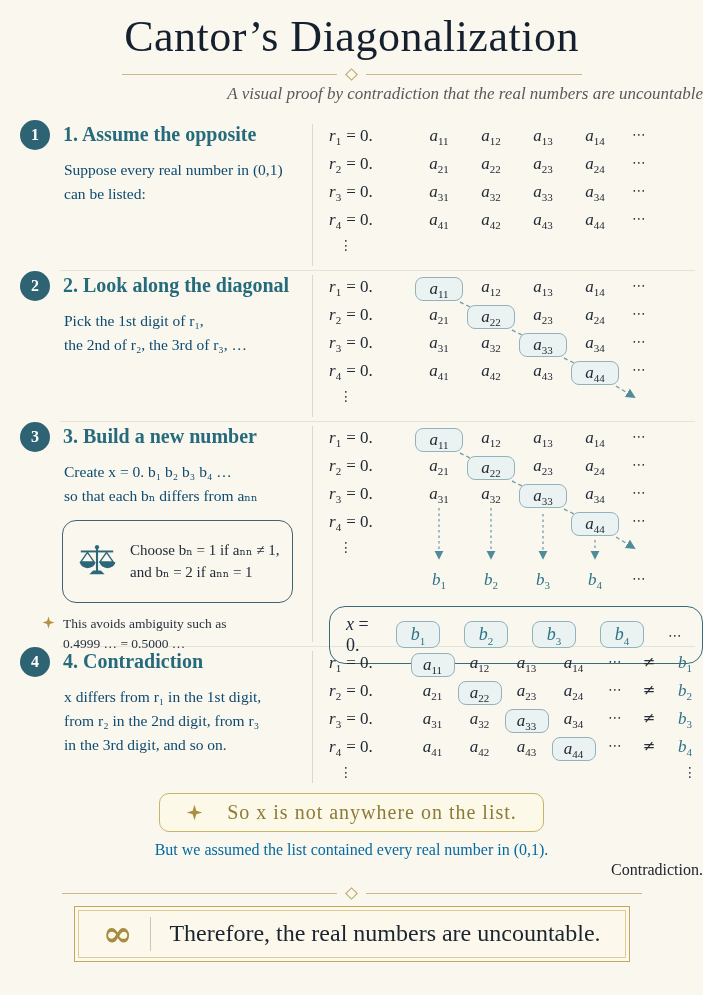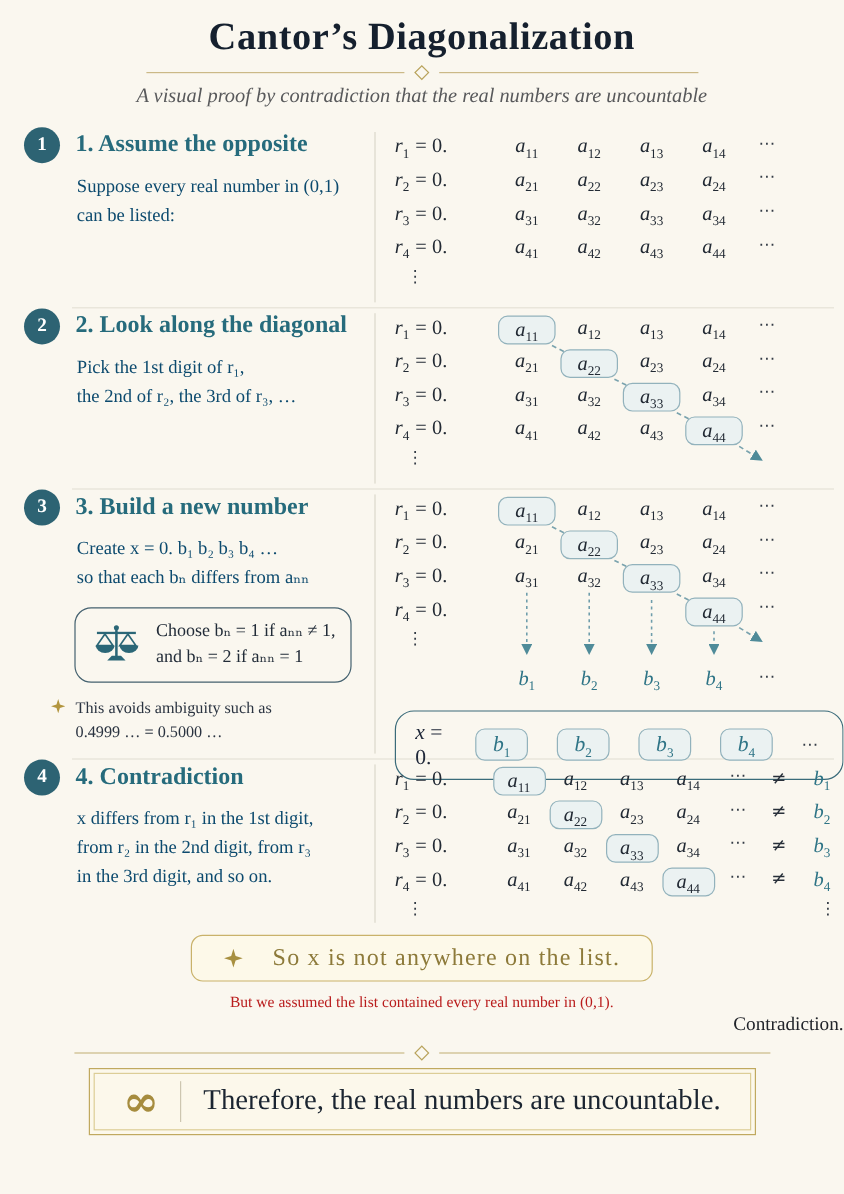--- a/index.html
+++ b/index.html
@@ -3,27 +3,27 @@
 <meta charset="utf-8">
 <style>
   html,body{margin:0;padding:0;}
   body{
     width:703px;height:995px;overflow:hidden;
     background:#faf7ef;color:#20293a;
     font-family:"Liberation Serif","DejaVu Serif","DejaVu Sans",serif;
   }
   
   .header{text-align:center;padding-top:12px;}
-  .title{font-size:32px;font-weight:700;color:#15202e;letter-spacing:.5px;line-height:1.15;}
+  .title{font-size:44px;font-weight:400;color:#15202e;letter-spacing:.5px;line-height:1.15;}
   .ornament{display:flex;align-items:center;justify-content:center;margin:7px auto 5px;}
   .ornament.top{width:460px;}
   .ornament.bottom{width:580px;margin:10px auto 8px;}
   .ornament .line{flex:1;height:1px;background:#cbb987;}
   .ornament .diamond{width:7px;height:7px;border:1px solid #b9a35c;background:#faf7ef;transform:rotate(45deg);margin:0 10px;flex:none;}
-  .subtitle{font-style:italic;color:#58595b;font-size:17px;margin-top:2px;}
+  .subtitle{font-style:italic;color:#58595b;font-size:17px;margin-top:2px;text-align:right;}
 
   
   .sections{margin-top:16px;}
   .section{display:flex;padding-left:20px;box-sizing:border-box;}
   .s1{height:150px;}
   .s2{height:150px;}
   .s3{height:224px;}
   .s4{height:140px;}
   .sep{height:1px;background:#e5e2d6;margin:0 8px 0 60px;}
   .left{width:292px;flex:none;}
@@ -63,29 +63,29 @@
 
   
   .xbox{margin-top:8px;border:1.5px solid #3a6b7a;border-radius:16px;display:flex;align-items:center;
         gap:24px;padding:7px 20px 7px 16px;width:fit-content;font-size:18px;}
   .dbox{min-width:42px;text-align:center;border-radius:8px;background:#ebf2f2;border:1.2px solid #92b2bc;
         color:#2e7486;padding:2px 0;}
   .dbox i{color:#2e7486;}
 
   
   .rulebox{border:1.4px solid #44616f;border-radius:14px;display:flex;align-items:center;gap:12px;
-           margin:12px 0 0 42px;padding:8px 13px;width:fit-content;font-size:15px;line-height:1.5;color:#222c38;}
+           margin:12px 0 0 42px;padding:18px 13px;width:fit-content;font-size:15px;line-height:1.5;color:#222c38;}
   .note{display:flex;gap:8px;margin:11px 0 0 22px;font-size:13.5px;line-height:1.5;color:#2a3340;}
   .note .star{margin-top:2px;flex:none;}
 
   
   .conclusion{text-align:center;margin-top:6px;}
   .gold-box{display:inline-flex;align-items:center;gap:24px;border:1.5px solid #c9b26a;background:#fdf9e9;
             border-radius:10px;padding:7px 26px;color:#8d7a3a;font-size:20px;letter-spacing:1px;}
-  .concl-line{font-size:13px;margin-top:9px;color:#b91c1c;}
+  .concl-line{font-size:16px;margin-top:9px;color:#0369a1;}
   .concl-line2{font-size:16px;margin-top:2px;color:#21242a;text-align:right;}
 
   
   .banner{margin:4px auto 0;width:556px;border:1.5px solid #c0a95f;background:#fcf8eb;position:relative;
           display:flex;align-items:center;justify-content:center;gap:18px;padding:10px 0;box-sizing:border-box;}
   .banner::before{content:"";position:absolute;inset:3px;border:1px solid #dccd96;pointer-events:none;}
   .inf{color:#a68c3e;font-size:36px;font-weight:700;line-height:.9;font-family:"DejaVu Serif",serif;}
   .bdivider{width:1px;height:34px;background:#cdc6b0;}
   .banner-text{font-size:24px;color:#1b2531;}
 </style>

